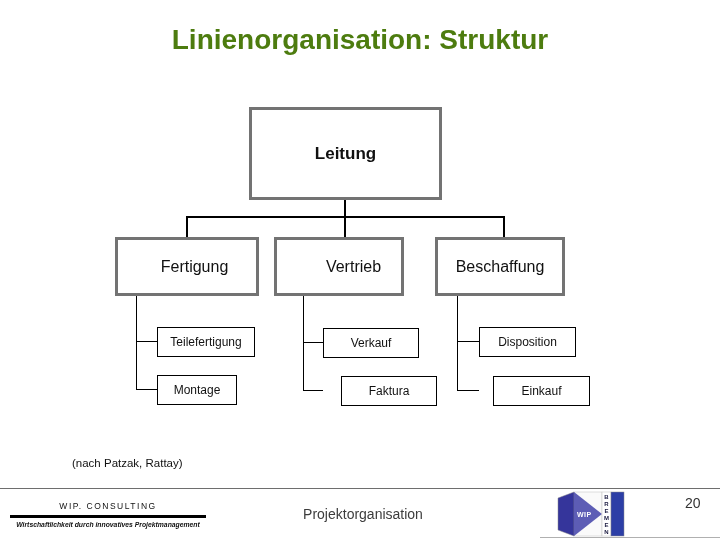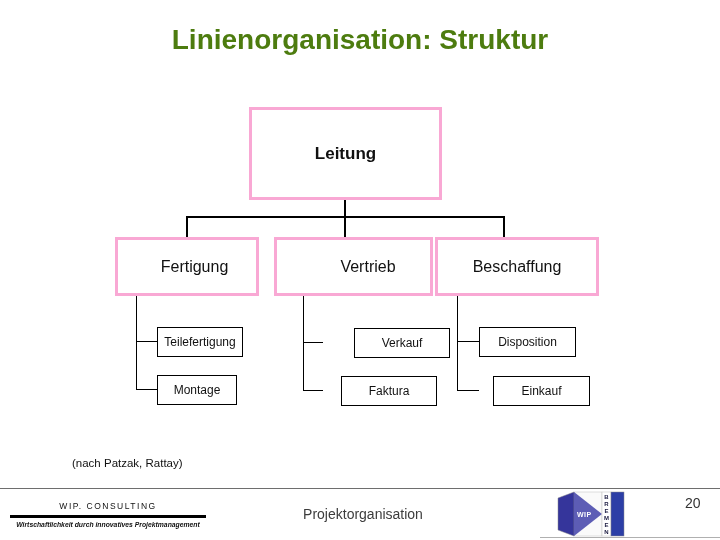--- a/index.html
+++ b/index.html
@@ -9,21 +9,21 @@
   }
   .title{
     position:absolute;top:24px;left:0;width:720px;text-align:center;
     font-size:28px;font-weight:bold;color:#4d7c0f;letter-spacing:0px;
   }
   .box{
     position:absolute;background:#fff;box-sizing:border-box;
     display:flex;align-items:center;justify-content:center;
     text-align:center;color:#111;
   }
-  .b3{border:3px solid #f9a8d4;}
+  .b3{border:3px solid #737373;}
   .b1{border:1px solid #000;}
   .lvl1{font-size:17px;font-weight:bold;}
   .lvl2{font-size:16px;font-weight:normal;}
   .lvl3{font-size:12px;font-weight:normal;}
   .line{position:absolute;background:#000;}
   .thin{background:#000;}
   .source-note{
     position:absolute;left:72px;top:457px;font-size:11.5px;color:#111;
   }
   .footer-topline{
@@ -60,38 +60,38 @@
 
 <div class="box b3 lvl1" style="left:249px;top:107px;width:193px;height:93px;">Leitung</div>
 
 <div class="line" style="left:344px;top:200px;width:2px;height:17px;"></div>
 <div class="line" style="left:186px;top:216px;width:319px;height:2px;"></div>
 <div class="line" style="left:186px;top:216px;width:2px;height:21px;"></div>
 <div class="line" style="left:344px;top:216px;width:2px;height:21px;"></div>
 <div class="line" style="left:503px;top:216px;width:2px;height:21px;"></div>
 
 <div class="box b3 lvl2" style="left:115px;top:237px;width:144px;height:59px;padding-left:15px;">Fertigung</div>
-<div class="box b3 lvl2" style="left:274px;top:237px;width:159px;height:59px;padding-left:29px;">Vertrieb</div>
-<div class="box b3 lvl2" style="left:435px;top:237px;width:164px;height:59px;">Beschaffung</div>
+<div class="box b3 lvl2" style="left:274px;top:237px;width:130px;height:59px;padding-left:29px;">Vertrieb</div>
+<div class="box b3 lvl2" style="left:435px;top:237px;width:130px;height:59px;">Beschaffung</div>
 
 <div class="line thin" style="left:136px;top:296px;width:1px;height:94px;"></div>
 <div class="line thin" style="left:136px;top:341px;width:21px;height:1px;"></div>
 <div class="line thin" style="left:136px;top:389px;width:21px;height:1px;"></div>
 
 <div class="line thin" style="left:303px;top:296px;width:1px;height:95px;"></div>
 <div class="line thin" style="left:303px;top:342px;width:20px;height:1px;"></div>
 <div class="line thin" style="left:303px;top:390px;width:20px;height:1px;"></div>
 
 <div class="line thin" style="left:457px;top:296px;width:1px;height:95px;"></div>
 <div class="line thin" style="left:457px;top:341px;width:22px;height:1px;"></div>
 <div class="line thin" style="left:457px;top:390px;width:22px;height:1px;"></div>
 
-<div class="box b1 lvl3" style="left:157px;top:327px;width:86px;height:30px;">Teilefertigung</div>
+<div class="box b1 lvl3" style="left:157px;top:327px;width:98px;height:30px;">Teilefertigung</div>
 <div class="box b1 lvl3" style="left:157px;top:375px;width:80px;height:30px;">Montage</div>
-<div class="box b1 lvl3" style="left:323px;top:328px;width:96px;height:30px;margin-left:31px;">Verkauf</div>
+<div class="box b1 lvl3" style="left:323px;top:328px;width:96px;height:30px;">Verkauf</div>
 <div class="box b1 lvl3" style="left:341px;top:376px;width:96px;height:30px;">Faktura</div>
 <div class="box b1 lvl3" style="left:479px;top:327px;width:97px;height:30px;">Disposition</div>
 <div class="box b1 lvl3" style="left:479px;top:376px;width:97px;height:30px;margin-left:14px;">Einkauf</div>
 
 <div class="source-note">(nach Patzak, Rattay)</div>
 
 <div class="footer-topline"></div>
 <div class="footer-company">WIP. CONSULTING</div>
 <div class="footer-thickline"></div>
 <div class="footer-tagline">Wirtschaftlichkeit durch innovatives Projektmanagement</div>

